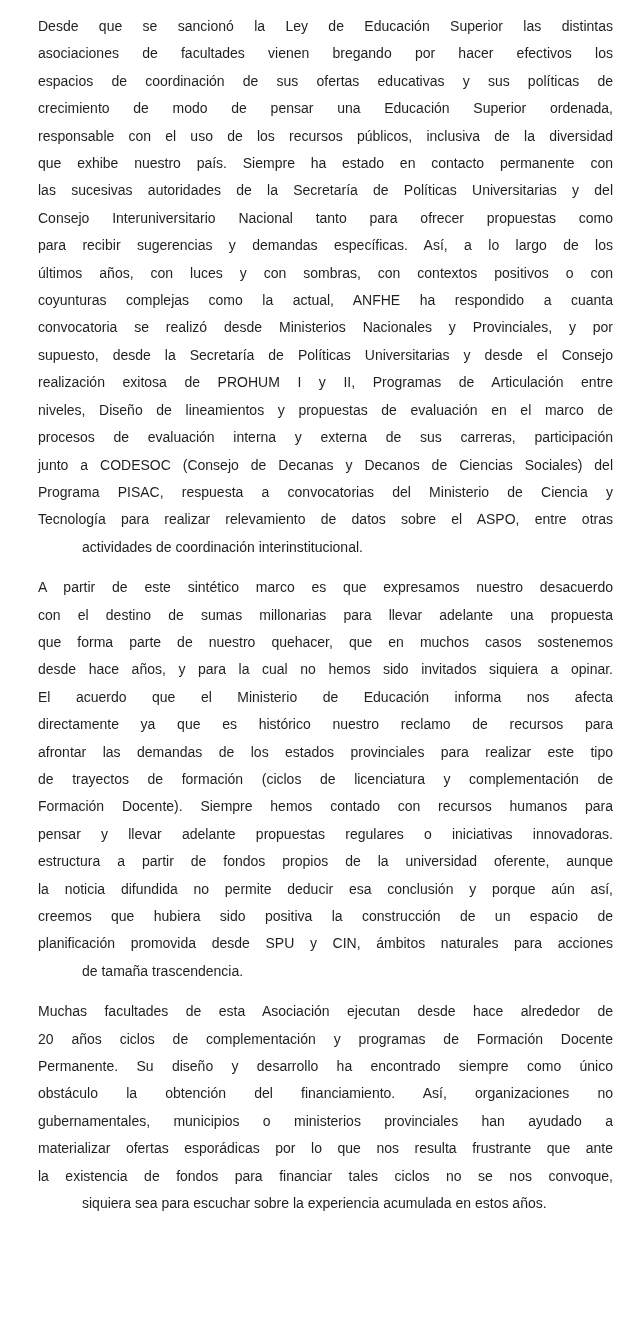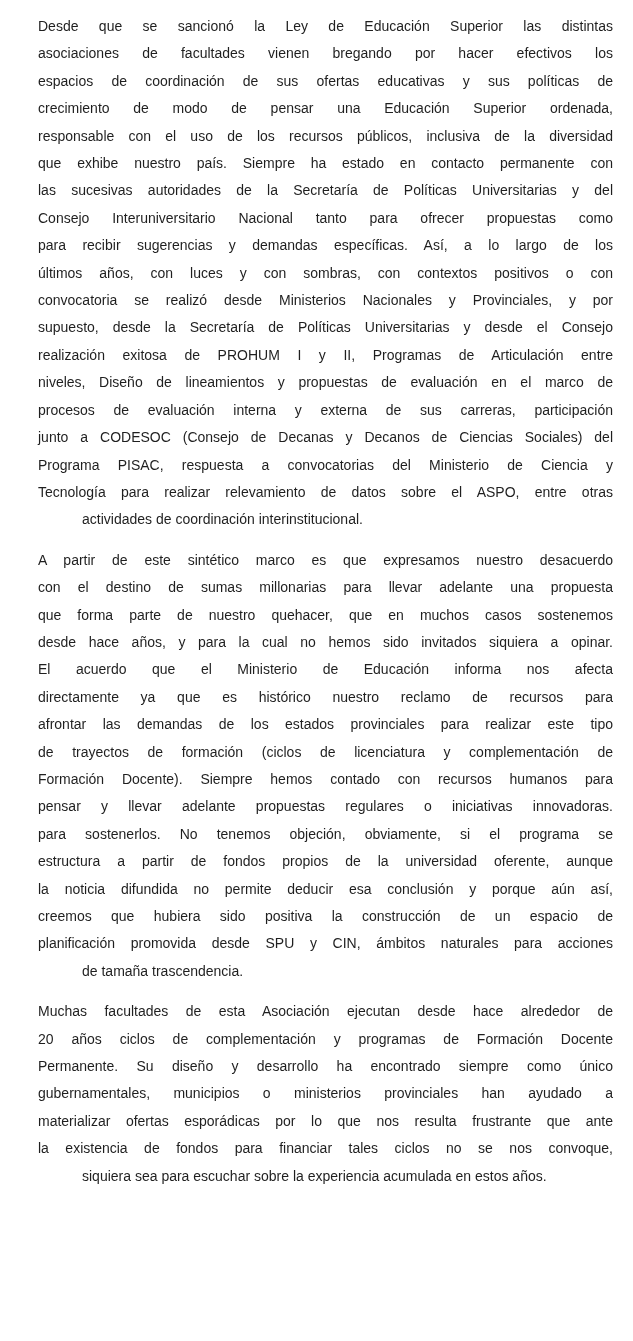--- a/index.html
+++ b/index.html
@@ -42,20 +42,21 @@
     <div class="line">Desde que se sancionó la Ley de Educación Superior las distintas</div>
     <div class="line">asociaciones de facultades  vienen  bregando por hacer efectivos los</div>
     <div class="line">espacios de coordinación de sus ofertas educativas y sus políticas de</div>
     <div class="line">crecimiento de modo de pensar una Educación Superior ordenada,</div>
     <div class="line">responsable con el uso de los recursos públicos, inclusiva de la diversidad</div>
     <div class="line">que exhibe nuestro país. Siempre ha estado en contacto permanente con</div>
     <div class="line">las sucesivas autoridades de la Secretaría de Políticas Universitarias y del</div>
     <div class="line">Consejo Interuniversitario Nacional tanto para ofrecer propuestas como</div>
     <div class="line">para recibir sugerencias y demandas específicas.  Así, a lo largo de los</div>
     <div class="line">últimos años, con luces y con sombras, con contextos positivos o con</div>
+    <div class="line">coyunturas complejas como la actual, ANFHE ha respondido a cuanta</div>
     <div class="line">convocatoria se realizó desde Ministerios Nacionales y Provinciales, y por</div>
     <div class="line">supuesto, desde la Secretaría de Políticas Universitarias y desde el Consejo</div>
     <div class="line">realización exitosa de PROHUM I y II, Programas de Articulación entre</div>
     <div class="line">niveles, Diseño de lineamientos y propuestas de evaluación en el marco de</div>
     <div class="line">procesos de evaluación interna y externa de sus carreras, participación</div>
     <div class="line">junto a CODESOC (Consejo de Decanas y Decanos de Ciencias Sociales) del</div>
     <div class="line">Programa PISAC, respuesta a convocatorias del Ministerio de Ciencia y</div>
     <div class="line">Tecnología para realizar relevamiento de datos sobre el ASPO, entre otras</div>
     <div class="line last">actividades de coordinación interinstitucional.</div>
   </div>
@@ -64,31 +65,31 @@
     <div class="line">A partir de este sintético marco es que expresamos nuestro desacuerdo</div>
     <div class="line">con el destino de sumas millonarias para llevar adelante una propuesta</div>
     <div class="line">que forma parte de nuestro quehacer, que en muchos casos sostenemos</div>
     <div class="line">desde hace años, y para la cual no hemos sido invitados siquiera a opinar.</div>
     <div class="line">El acuerdo que el Ministerio de Educación informa nos afecta</div>
     <div class="line">directamente ya que es histórico nuestro reclamo de recursos para</div>
     <div class="line">afrontar las demandas de los estados provinciales para realizar este tipo</div>
     <div class="line">de trayectos de formación (ciclos de licenciatura y complementación de</div>
     <div class="line">Formación Docente). Siempre hemos contado con recursos humanos para</div>
     <div class="line">pensar y llevar adelante propuestas regulares o iniciativas innovadoras.</div>
-    <div class="line">para sostenerlos. No tenemos objeción, obviamente, si el programa se</div>
     <div class="line">estructura a partir de fondos propios de la universidad oferente, aunque</div>
     <div class="line">la noticia difundida no permite deducir esa conclusión y porque aún así,</div>
     <div class="line">creemos que hubiera sido positiva la construcción de un espacio de</div>
     <div class="line">planificación promovida desde SPU y CIN, ámbitos naturales para acciones</div>
     <div class="line last">de tamaña trascendencia.</div>
   </div>
 
   <div class="para">
     <div class="line">Muchas facultades de esta Asociación ejecutan desde hace alrededor de</div>
     <div class="line">20 años ciclos de complementación y programas de Formación Docente</div>
     <div class="line">Permanente. Su diseño y desarrollo ha encontrado siempre como único</div>
+    <div class="line">obstáculo la obtención del financiamiento.  Así, organizaciones no</div>
     <div class="line">gubernamentales, municipios o ministerios provinciales han ayudado a</div>
     <div class="line">materializar ofertas esporádicas por lo que nos resulta frustrante que ante</div>
     <div class="line">la existencia de fondos para financiar tales ciclos no se nos convoque,</div>
     <div class="line last">siquiera sea para escuchar sobre la experiencia acumulada en estos años.</div>
   </div>
 
 </div>
 
 </body></html>

